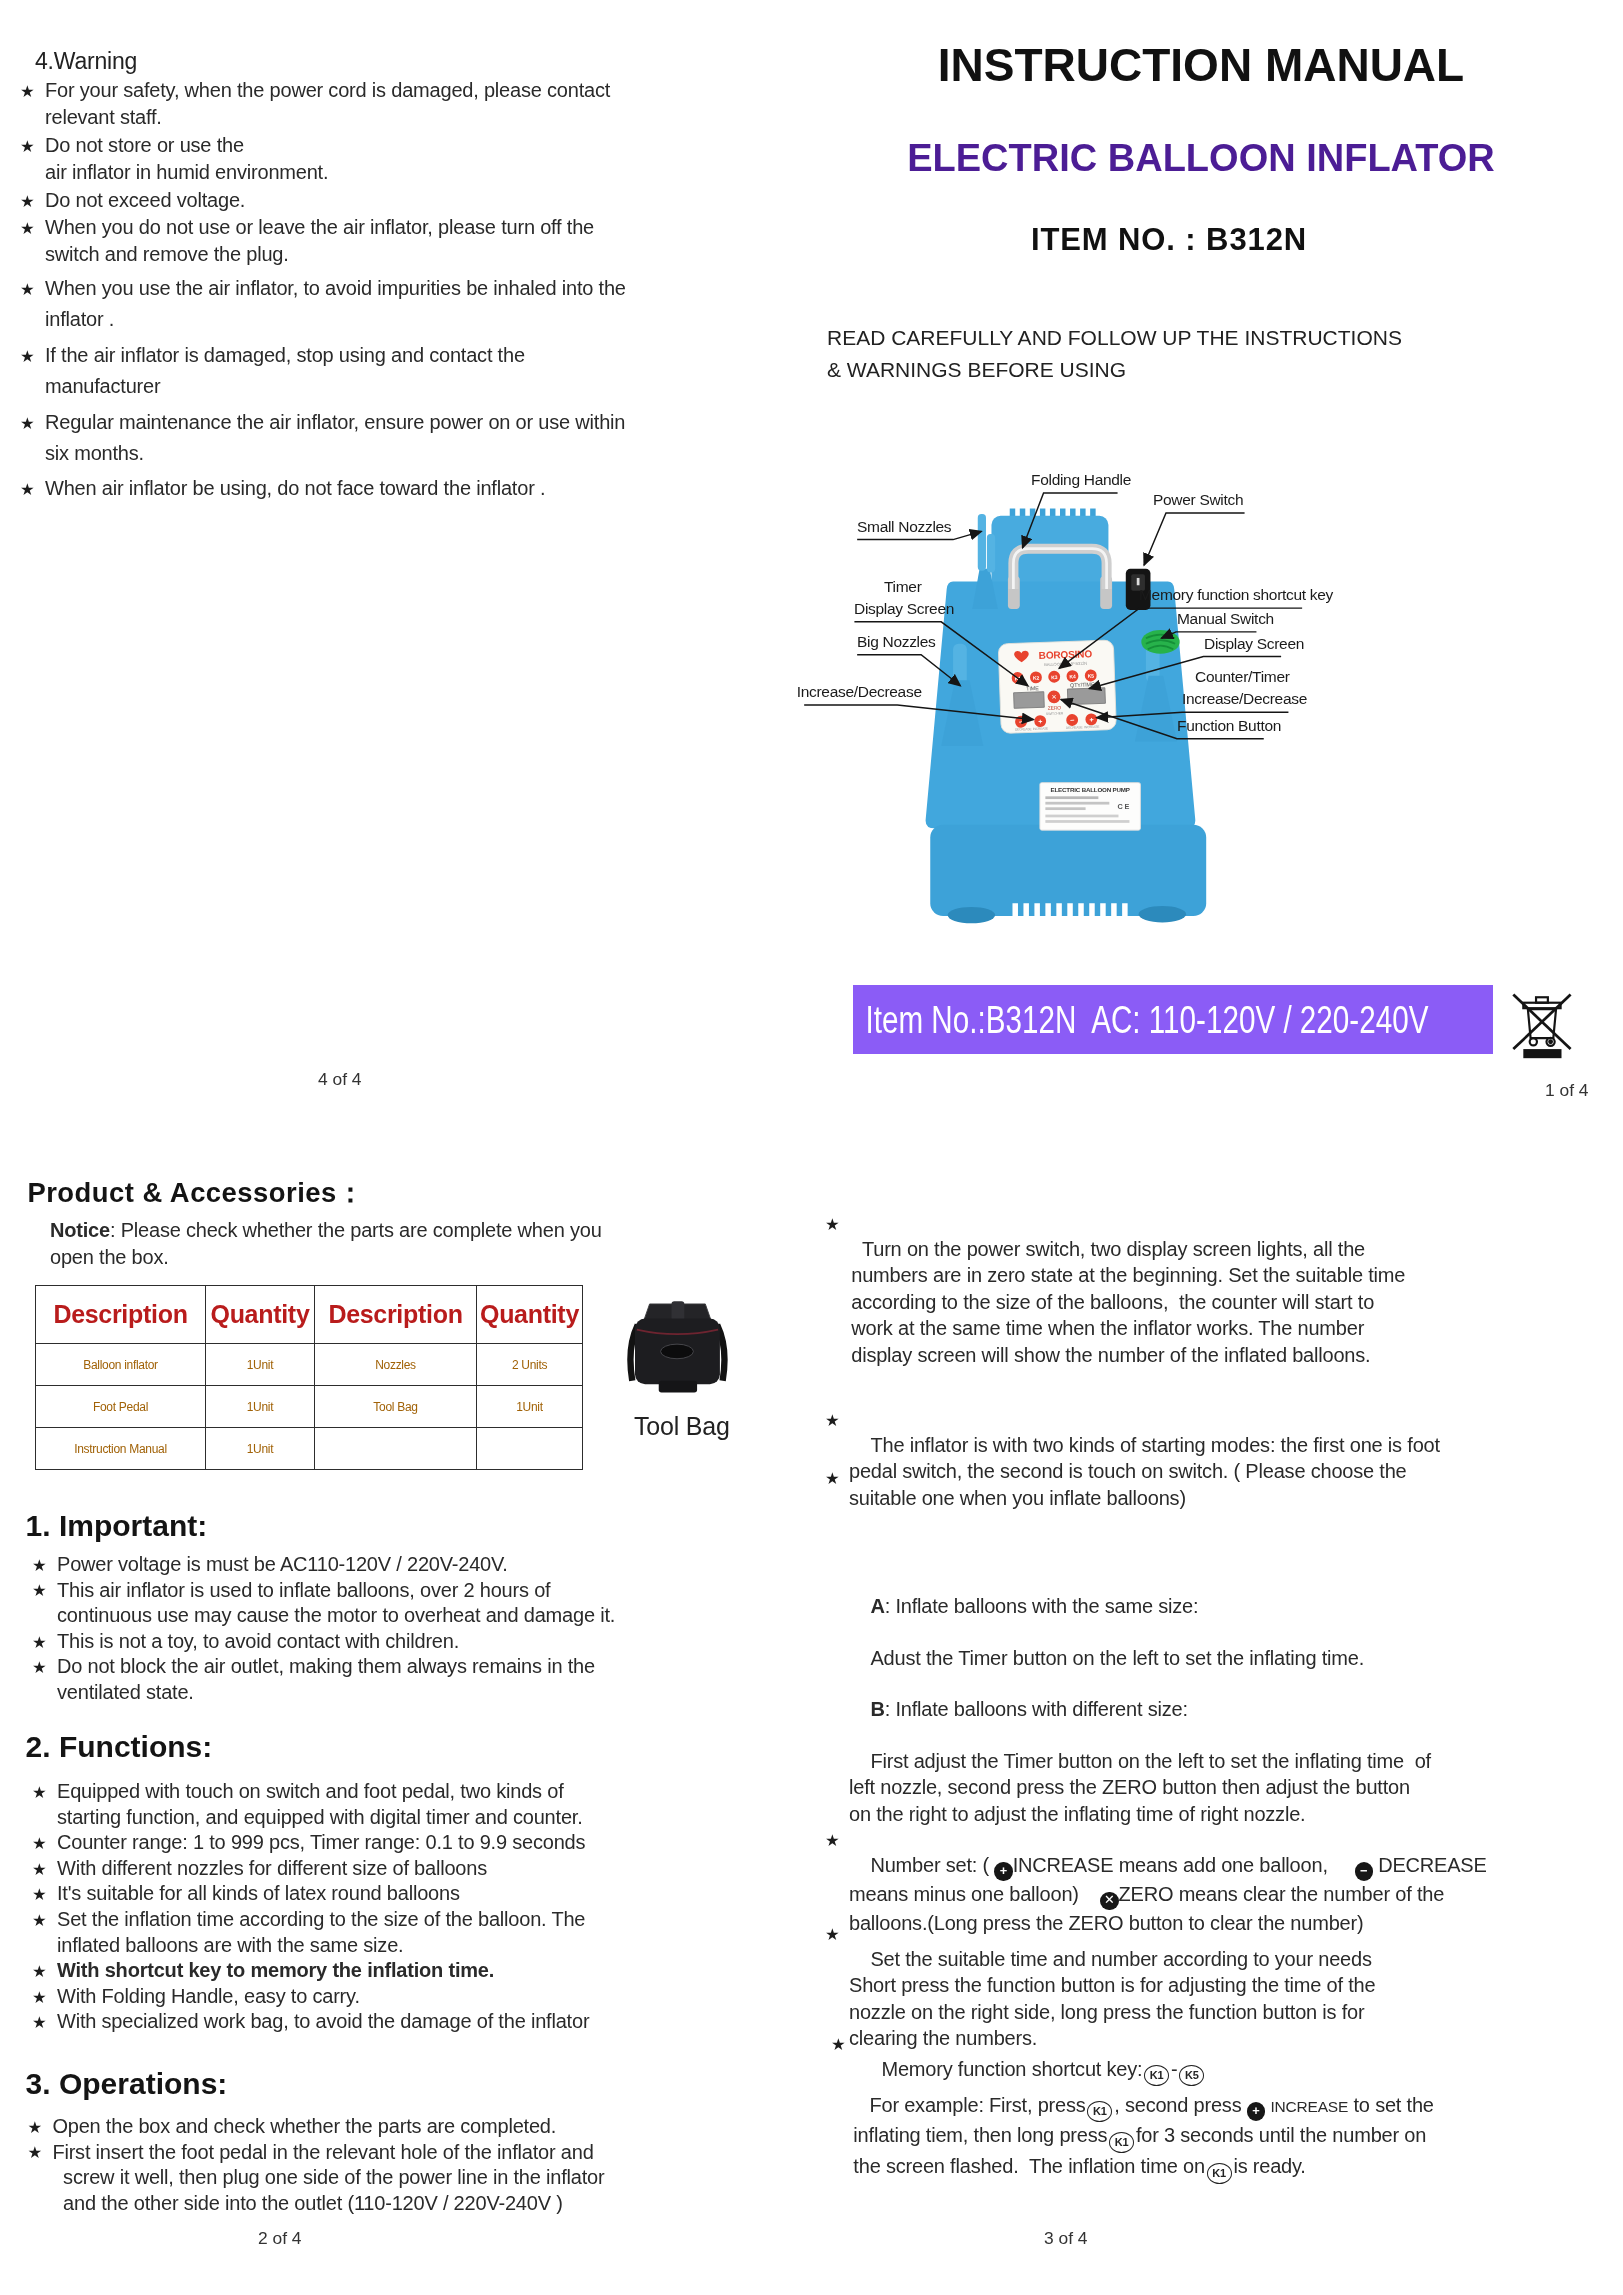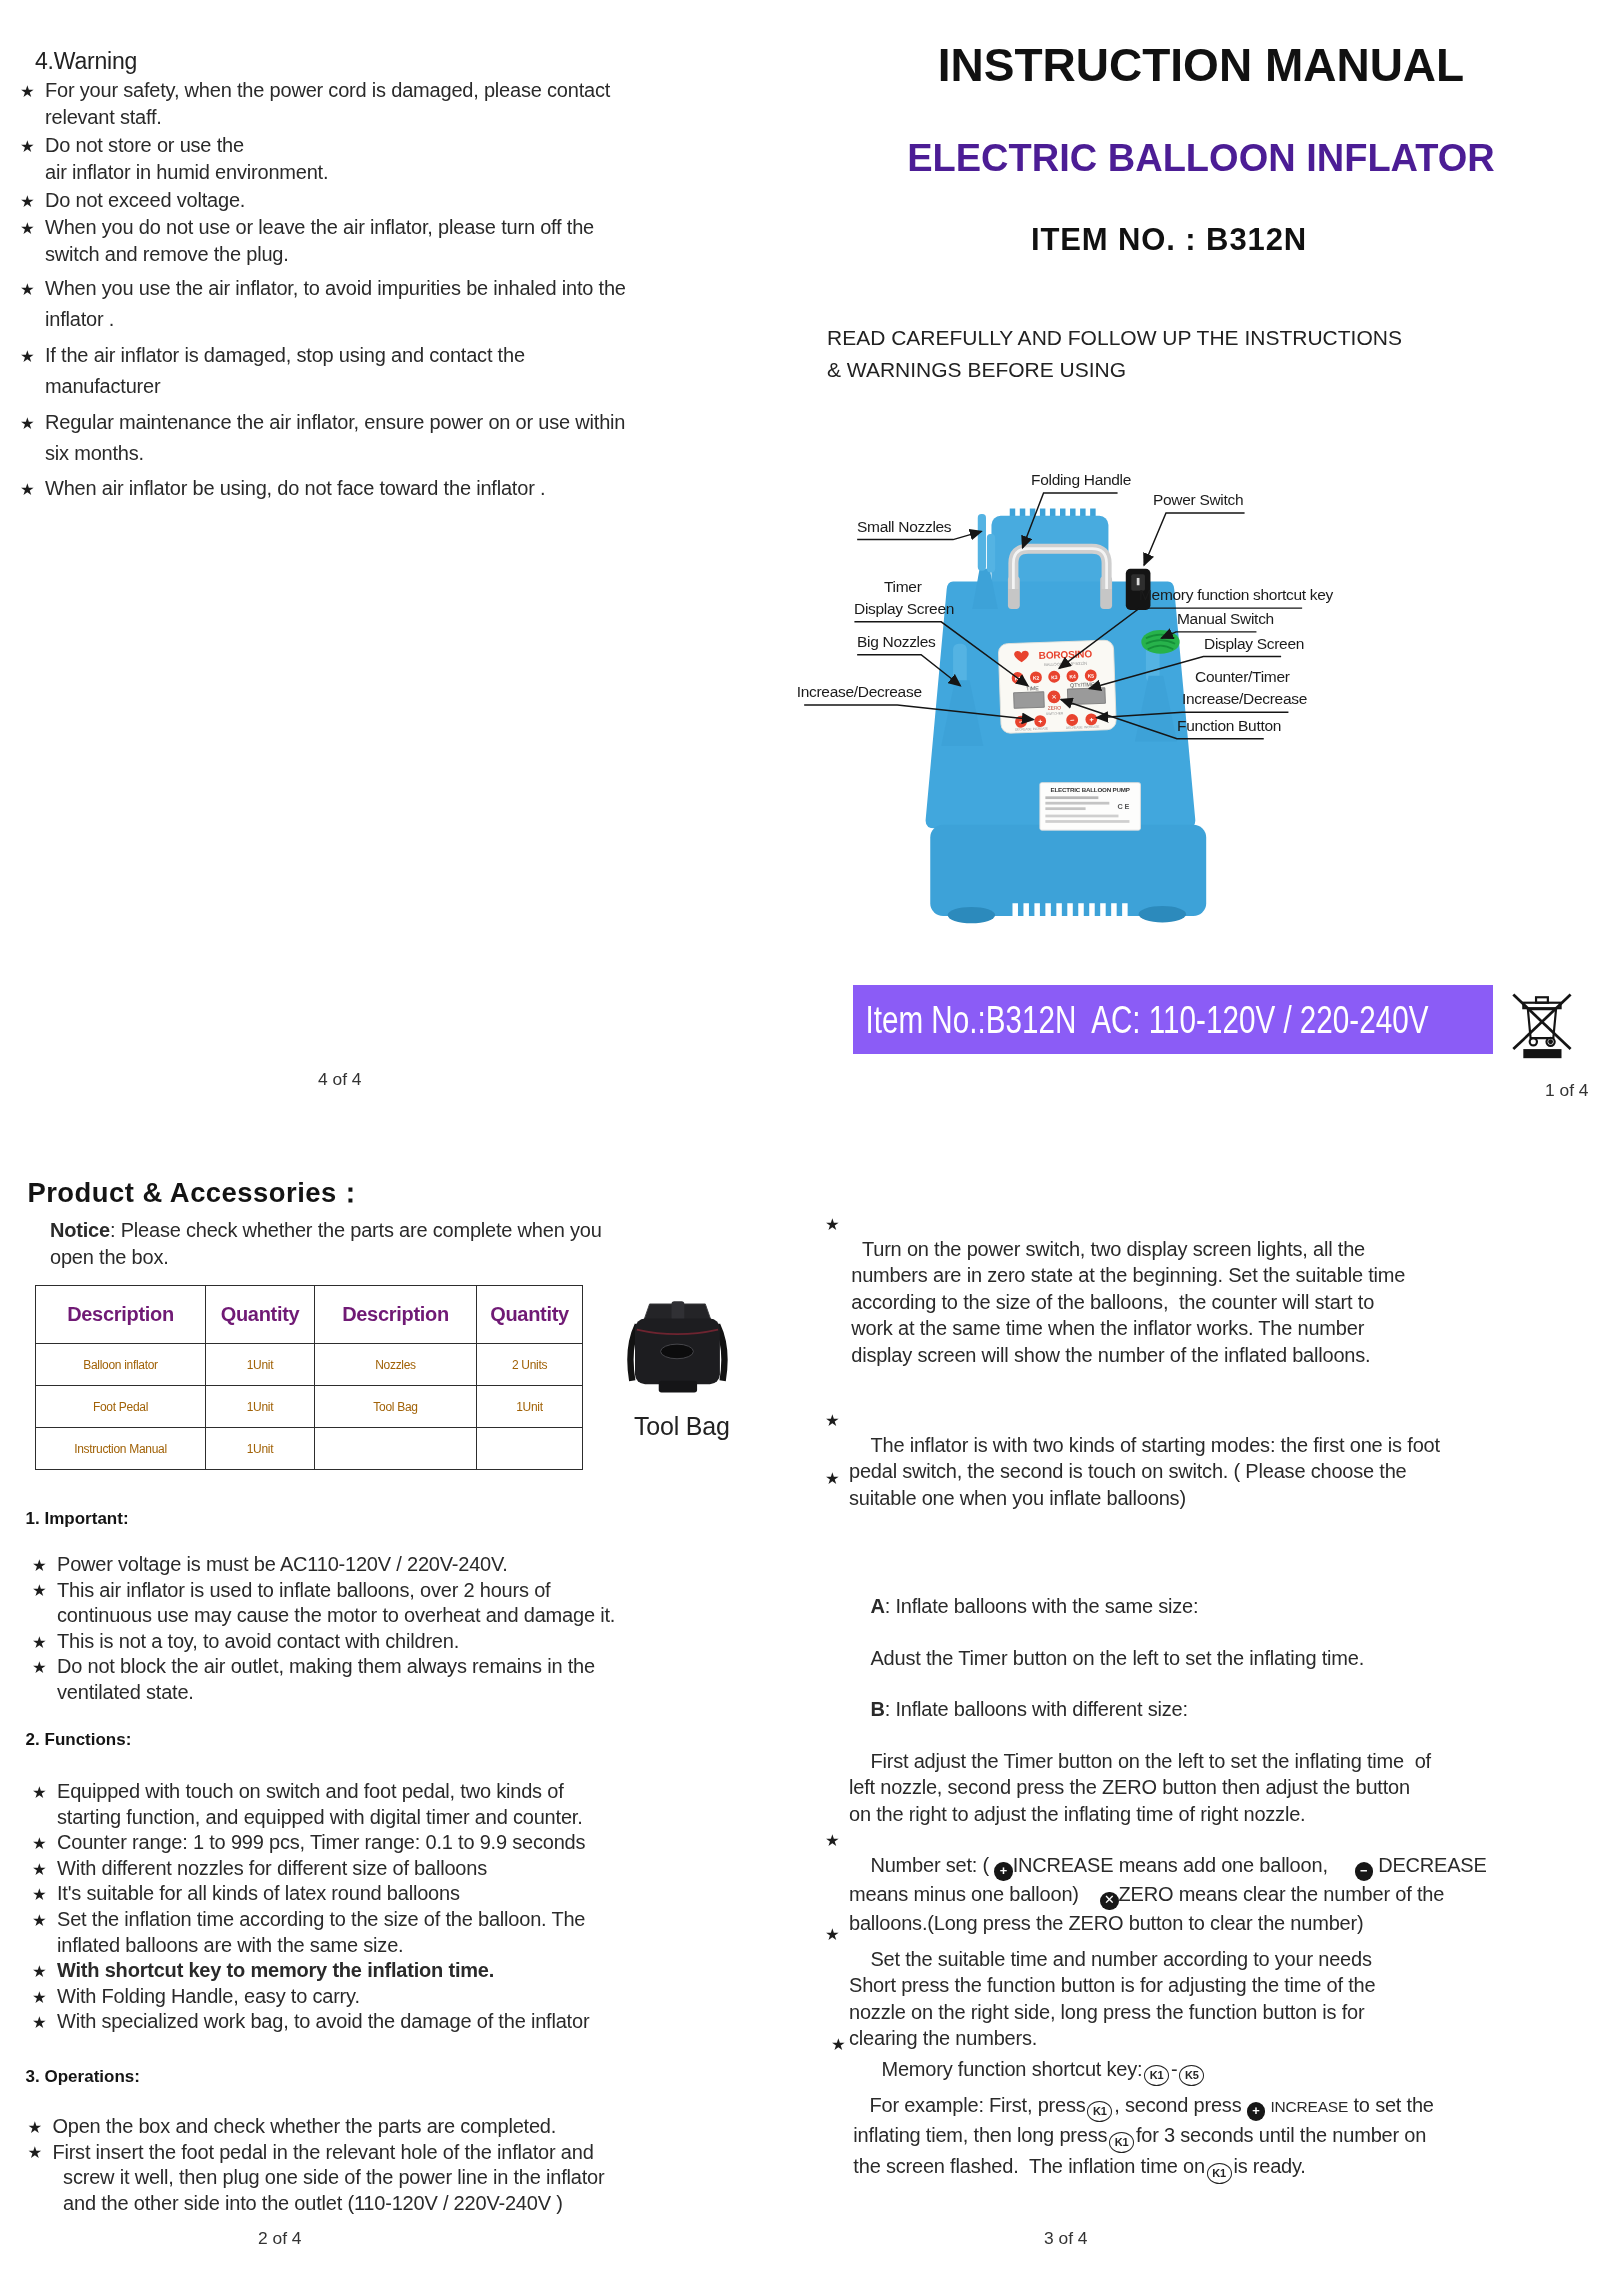--- a/index.html
+++ b/index.html
@@ -11,34 +11,34 @@
   
   .item{position:relative;padding-left:25px;white-space:pre-wrap}
   .item .st{position:absolute;left:0;top:0.9px;font-size:16.4px;color:#1c1c1c}
   
   .wl{font-size:20px;line-height:27.4px}
   .wl .item:nth-child(n+5){line-height:31px;margin-top:4.6px}
   
   .lst{font-size:20px}
   .lh28 .item{line-height:25.6px}
   .fn .item:nth-child(6){font-weight:600}
-  .h-sec{font-weight:bold;font-size:17px;color:#141414;letter-spacing:0}
+  .h-sec{font-weight:bold;font-size:30px;color:#141414;letter-spacing:0}
   .h-prod{font-weight:bold;font-size:27.4px;color:#141414;letter-spacing:0.5px}
   
   .t1{font-weight:bold;font-size:46px;color:#111;letter-spacing:0}
   .t2{font-weight:bold;font-size:38px;color:#4c1d95;letter-spacing:0}
   .t3{font-weight:bold;font-size:31px;color:#111;letter-spacing:0.9px}
   .read{font-size:21px;color:#222;white-space:pre-wrap;line-height:32px;letter-spacing:0}
   .bar{position:absolute;left:853px;top:985px;width:640px;height:69px;background:#8b5cf6;display:flex;align-items:center;overflow:hidden}
   .bar span{color:#fff;font-size:39px;font-weight:500;transform:scaleX(0.76);transform-origin:0 50%;white-space:pre;padding-left:16.4px;letter-spacing:0}
   .foot{font-size:17.4px;color:#333;letter-spacing:0}
   
   table.parts{border-collapse:collapse;table-layout:fixed}
   table.parts th,table.parts td{border:1.8px solid #2d2d2d;text-align:center;vertical-align:middle;padding:0;letter-spacing:-0.3px}
-  table.parts th{font-size:20px;height:57px;color:#701a75}
+  table.parts th{font-size:25px;height:57px;color:#b91c1c}
   table.parts td{font-size:12px;height:41px;color:#a16207}
   
   .rich{position:absolute;white-space:pre-wrap;font-size:20px;line-height:26.5px;width:749px}
   .rich .st{position:absolute;left:0;top:1.8px;font-size:16.4px;color:#1c1c1c}
   .seg-icon{display:inline-flex;align-items:center;justify-content:center;line-height:1}
   .badge-dark{width:18.3px;height:18.3px;border-radius:50%;background:#171717;color:#fff;font-size:12.8px;font-weight:bold;vertical-align:-3.7px}
   .badge-key{width:23px;height:19px;border-radius:50%;border:1.8px solid #232323;background:#fff;color:#232323;font-size:11px;font-weight:bold;vertical-align:-3.7px;margin:0 1.8px}
   .small{font-size:15.5px}
   
   .flabel{position:absolute;font-size:15.5px;color:#1b1b1b;letter-spacing:-0.3px;white-space:nowrap}

